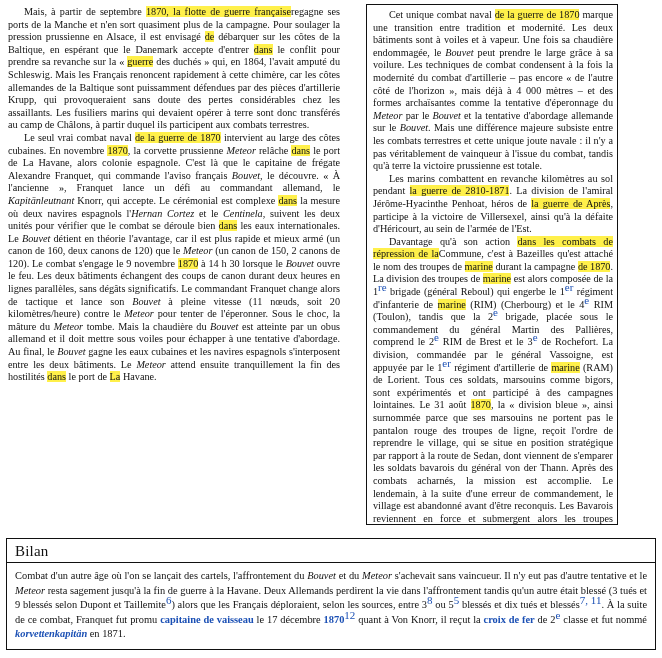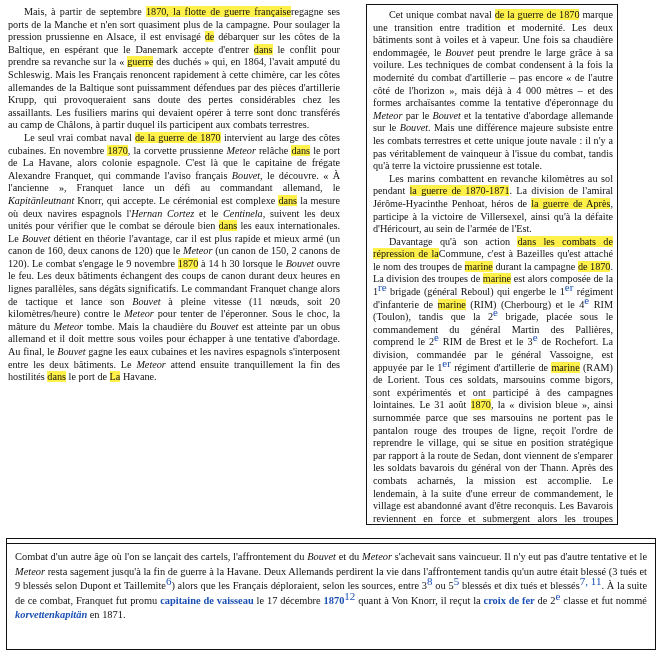--- a/index.html
+++ b/index.html
@@ -98,22 +98,23 @@
 <body>
 
 <div class="page">
   <div class="columns">
     <div class="col col-left">
       <p><span>Mais, à partir de septembre </span><span class="hl">1870</span><span class="hl">, la flotte de guerre française</span><span>regagne ses ports de la Manche et n'en sort quasiment plus de la campagne. Pour soulager </span><span>la </span><span>pression prussienne en Alsace, il est envisagé </span><span class="hl">de</span><span> débarquer sur les côtes de la Baltique, en espérant que le Danemark accepte d'entrer </span><span class="hl">dans</span><span> le conflit pour prendre sa revanche sur la « </span><span class="hl">guerre</span><span> des duchés » qui, en 1864, l'avait amputé du Schleswig. Mais les Français renoncent rapidement à cette chimère, car les côtes allemandes de la Baltique sont puissamment défendues par des pièces d'artillerie Krupp, qui provoqueraient sans doute des pertes considérables chez les assaillants. Les fusiliers marins qui devaient opérer à terre sont donc transférés au camp de Châlons, à partir duquel ils participent aux combats terrestres.</span></p>
       <p><span>Le seul vrai combat naval </span><span class="hl">de la guerre de 1870</span><span> intervient au large des côtes cubaines. En novembre </span><span class="hl">1870</span><span>, la corvette prussienne </span><span class="italic">Meteor</span><span> relâche </span><span class="hl">dans</span><span> le port de La Havane, alors colonie espagnole. C'est là que le capitaine de frégate Alexandre Franquet, qui commande l'aviso français </span><span class="italic">Bouvet</span><span>, le découvre. « À l'ancienne », Franquet lance un défi au commandant allemand, le </span><span class="italic">Kapitänleutnant</span><span> Knorr, qui accepte. Le cérémonial est complexe </span><span class="hl">dans</span><span> la mesure où deux navires espagnols l'</span><span class="italic">Hernan Cortez</span><span> et le </span><span class="italic">Centinela</span><span>, suivent les deux unités pour vérifier que le combat se déroule bien </span><span class="hl">dans</span><span> les eaux internationales. Le </span><span class="italic">Bouvet</span><span> détient en théorie l'avantage, car il est plus rapide et mieux armé (un canon de 160, deux canons de 120) que le </span><span class="italic">Meteor</span><span> (un canon de 150, 2 canons de 120). Le combat s'engage le 9 novembre </span><span class="hl">1870</span><span> à 14 h 30 lorsque le </span><span class="italic">Bouvet</span><span> ouvre le feu. Les deux bâtiments échangent des coups de canon durant deux heures en lignes parallèles, sans dégâts significatifs. Le commandant Franquet change alors de tactique et lance son </span><span class="italic">Bouvet</span><span> à pleine vitesse (11 nœuds, soit 20 kilomètres/heure) contre le </span><span class="italic">Meteor</span><span> pour tenter de l'éperonner. Sous le choc, la mâture du </span><span class="italic">Meteor</span><span> tombe. Mais la chaudière du </span><span class="italic">Bouvet</span><span> est atteinte par un obus allemand et il doit mettre sous voiles pour échapper à une tentative d'abordage. Au final, le </span><span class="italic">Bouvet</span><span> gagne les eaux cubaines et les navires espagnols s'interposent entre les deux bâtiments. Le </span><span class="italic">Meteor</span><span> attend ensuite tranquillement la fin des hostilités </span><span class="hl">dans</span><span> le port de </span><span class="hl">La</span><span> Havane.</span></p>
     </div>
     <div class="col col-right">
       <p><span>Cet unique combat naval </span><span class="hl">de la guerre de 1870</span><span> marque une transition entre tradition et modernité. Les deux bâtiments sont à voiles et à vapeur. Une fois sa chaudière endommagée, le </span><span class="italic">Bouvet</span><span> peut prendre le large grâce à sa voilure. Les techniques de combat condensent à la fois la modernité du combat d'artillerie – pas encore « de l'autre côté de l'horizon », mais déjà à 4 000 mètres – et des formes archaïsantes comme la tentative d'éperonnage du </span><span class="italic">Meteor</span><span> par le </span><span class="italic">Bouvet</span><span> et la tentative d'abordage allemande sur le </span><span class="italic">Bouvet</span><span>. Mais une différence majeure subsiste entre les combats terrestres et cette unique joute navale : il n'y a pas véritablement de vainqueur à l'issue du combat, tandis qu'à terre la victoire prussienne est totale.</span></p>
-      <p><span>Les marins combattent en revanche kilomètres au sol pendant </span><span class="hl">la guerre de 1870-1871</span><span>. La division de l'amiral Jérôme-Hyacinthe Penhoat, héros de </span><span class="hl">la guerre de Après</span><span>, participe à la victoire de Villersexel, ainsi qu'à la défaite d'Héricourt, au sein de l'armée de l'Est.</span></p>
+      <p><span>Les marins combattent en revanche kilomètres au sol pendant </span><span class="hl">la guerre de 2810-1871</span><span>. La division de l'amiral Jérôme-Hyacinthe Penhoat, héros de </span><span class="hl">la guerre de Après</span><span>, participe à la victoire de Villersexel, ainsi qu'à la défaite d'Héricourt, au sein de l'armée de l'Est.</span></p>
       <p><span>Davantage qu'à son action </span><span class="hl">dans les combats de répression de la</span><span>Commune, c'est à Bazeilles qu'est attaché le nom des troupes de </span><span class="hl">marine</span><span> durant la campagne </span><span class="hl">de 1870</span><span>. La division des troupes de </span><span class="hl">marine</span><span> est alors composée de la 1</span><sup class="ref">re</sup><span> brigade (général Reboul) qui engerbe le 1</span><sup class="ref">er</sup><span> régiment d'infanterie de </span><span class="hl">marine</span><span> (RIM) (Cherbourg) et le 4</span><sup class="ref">e</sup><span> RIM (Toulon), tandis que la 2</span><sup class="ref">e</sup><span> brigade, placée sous le commandement du général Martin des Pallières, comprend le 2</span><sup class="ref">e</sup><span> RIM de Brest et le 3</span><sup class="ref">e</sup><span> de Rochefort. La division, commandée par le général Vassoigne, est appuyée par le 1</span><sup class="ref">er</sup><span> régiment d'artillerie de </span><span class="hl">marine</span><span> (RAM) de Lorient. Tous ces soldats, marsouins comme bigors, sont expérimentés et ont participé à des campagnes lointaines. Le 31 août </span><span class="hl">1870</span><span>, la « division bleue », ainsi surnommée parce que ses marsouins ne portent pas le pantalon rouge des troupes de ligne, reçoit l'ordre de reprendre le village, qui se situe en position stratégique par rapport à la route de Sedan, dont viennent de s'emparer les soldats bavarois du général von der Thann. Après des combats acharnés, la mission est accomplie. Le lendemain, à la suite d'une erreur de commandement, le village est abandonné avant d'être reconquis. Les Bavarois reviennent en force et submergent alors les troupes françaises, contraintes d'abandonner à nouveau le village, déjà champ de ruines car largement bombardé durant deux jours. Une trentaine de marsouins, commandés par le commandant Lambert,</span></p>
     </div>
   </div>
 
   <div class="bilan-box">
+    <div class="bilan-title">Bilan</div>
     <div class="bilan-rule"></div>
     <div class="bilan-body"><span>Combat d'un autre âge où l'on se lançait des cartels, l'affrontement du </span><span class="italic">Bouvet</span><span> et du </span><span class="italic">Meteor</span><span> s'achevait sans vaincueur. Il n'y eut pas d'autre tentative et le </span><span class="italic">Meteor</span><span> resta sagement jusqu'à la fin de guerre à la Havane. Deux Allemands perdirent la vie dans l'affrontement tandis qu'un autre était blessé (3 tués et 9 blessés selon Dupont et Taillemite</span><sup class="ref">6</sup><span>) alors que les Français déploraient, selon les sources, entre 3</span><sup class="ref">8</sup><span> ou 5</span><sup class="ref">5</sup><span> blessés et dix tués et blessés</span><sup class="ref">7, 11</sup><span>. À la suite de ce combat, Franquet fut promu </span><span class="link">capitaine de vaisseau</span><span> le 17 décembre </span><span class="link">1870</span><sup class="ref">12</sup><span> quant à Von Knorr, il reçut la </span><span class="link">croix de fer</span><span> de 2</span><sup class="ref">e</sup><span> classe et fut nommé </span><span class="italic link">korvettenkapitän</span><span> en 1871.</span></div>
   </div>
 </div>
 
 </body></html>

